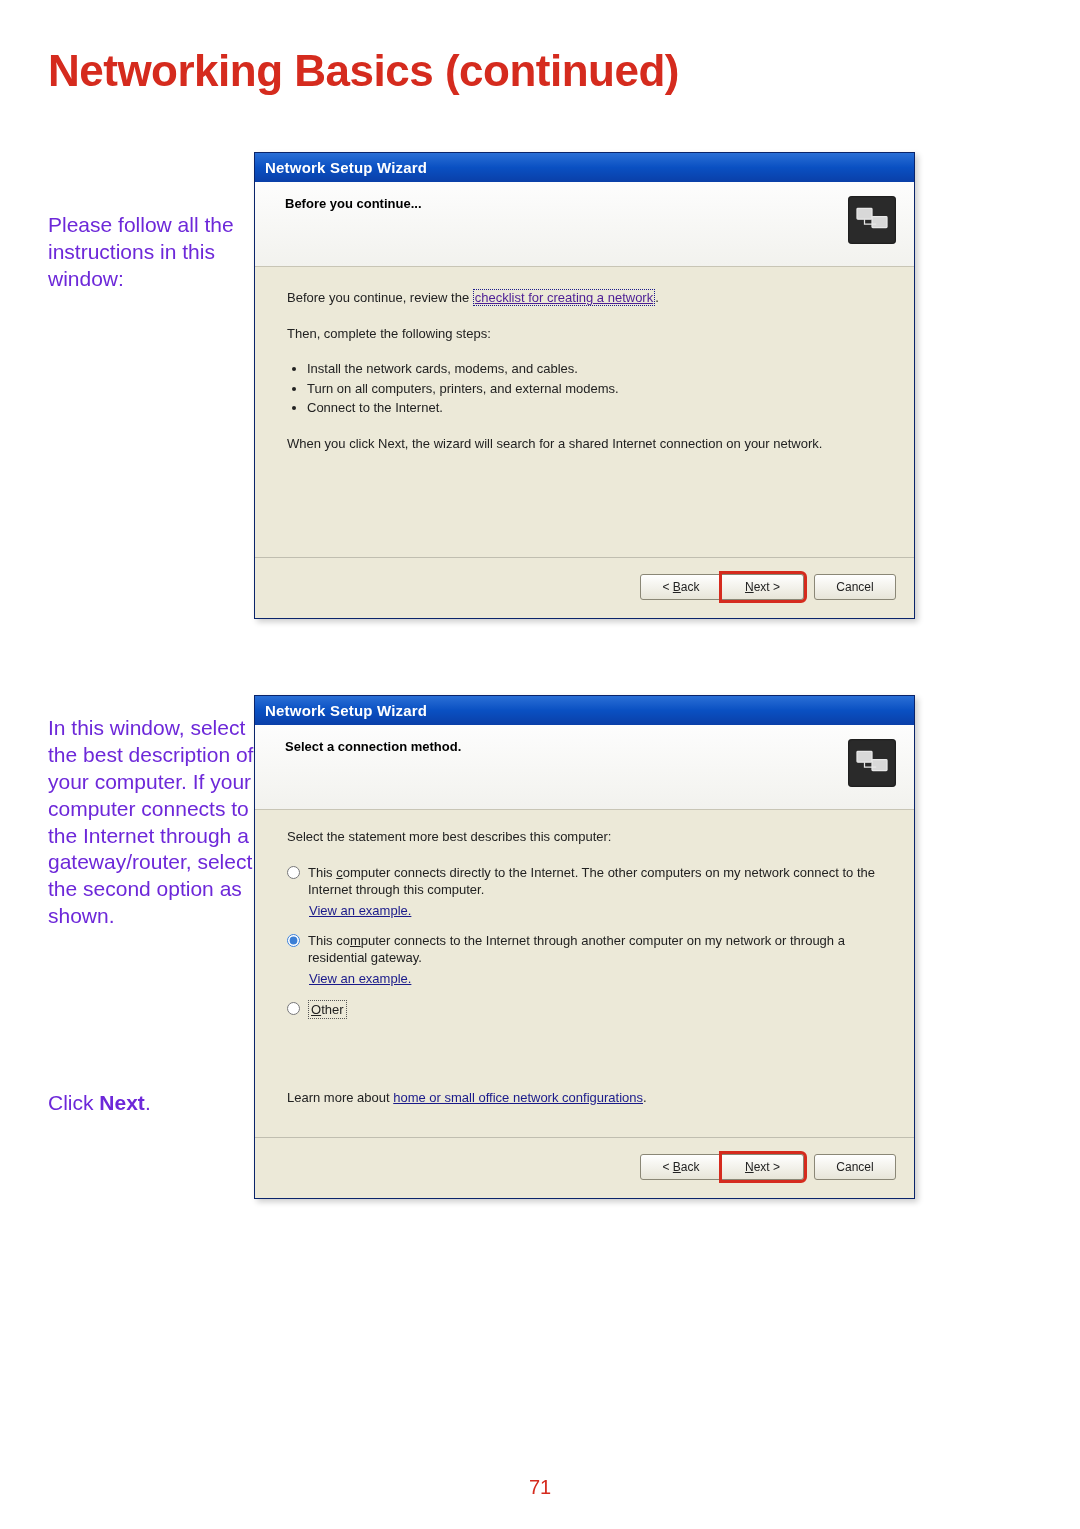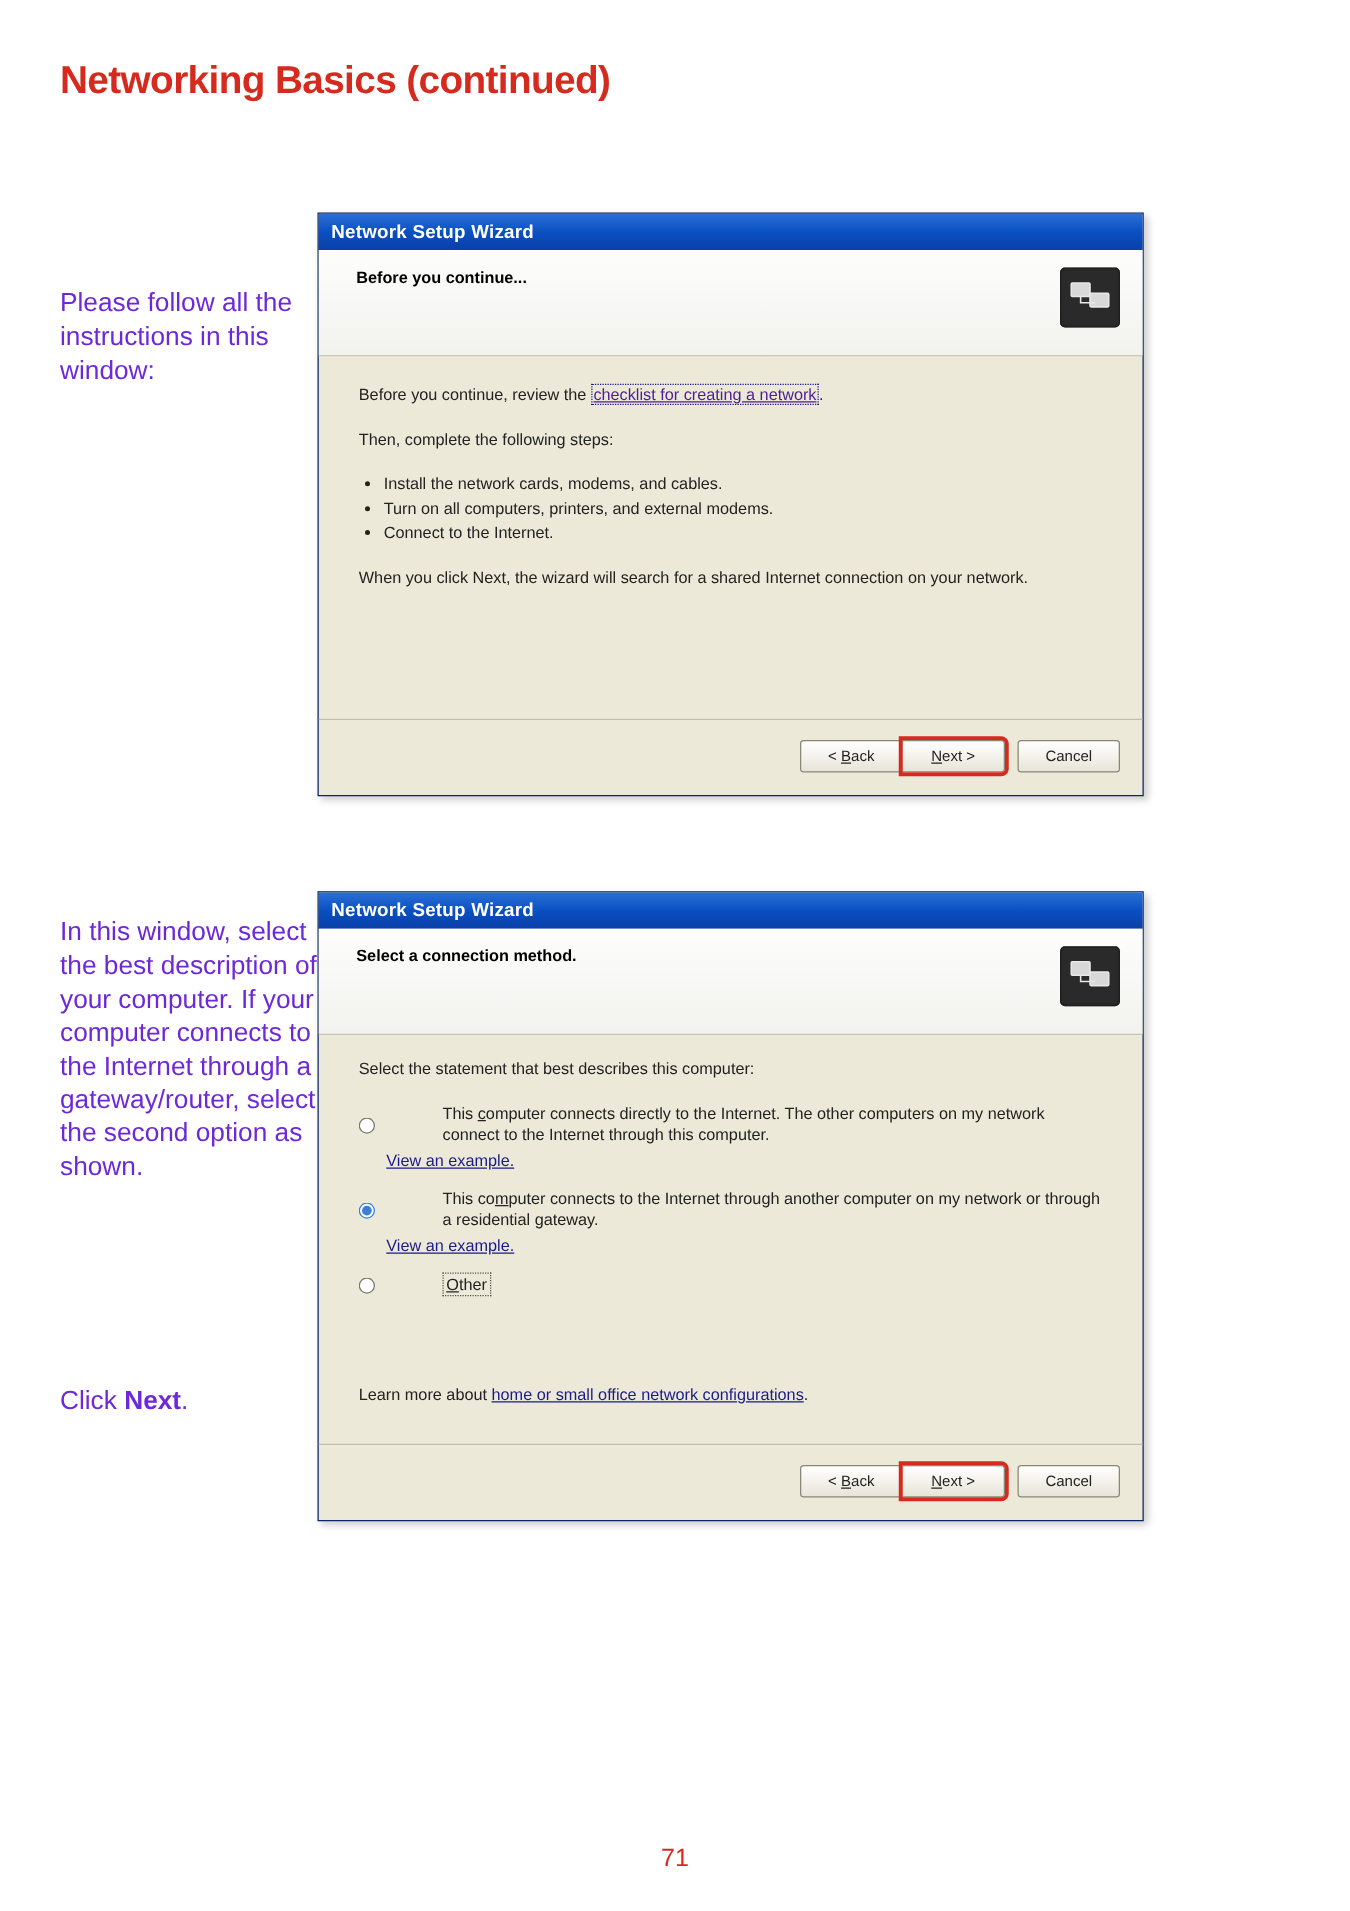--- a/index.html
+++ b/index.html
@@ -6,24 +6,24 @@
   body {
     width: 1080px;
     height: 1529px;
     background: #ffffff;
     font-family: Arial, Helvetica, sans-serif;
     padding: 46px 48px 0 48px;
     position: relative;
   }
   .page-title {
     color: #d52b1e;
-    font-size: 31px;
+    font-size: 44px;
     font-weight: bold;
     letter-spacing: -0.5px;
-    margin-bottom: 88px;
+    margin-bottom: 56px;
   }
   .row {
     display: flex;
     align-items: flex-start;
     margin-bottom: 76px;
   }
   .side-text {
     width: 206px;
     flex-shrink: 0;
     font-size: 21px;
@@ -90,21 +90,21 @@
   .dotted-link {
     color: #4c1d95;
     border: 1px dotted #1a1a8a;
     padding: 0 1px;
     text-decoration: underline;
   }
   .plain-link {
     color: #1a1a8a;
     text-decoration: underline;
   }
-  .radio-row { display: flex; align-items: center; margin-bottom: 4px; gap: 46px; }
+  .radio-row { display: flex; align-items: flex-start; margin-bottom: 4px; }
   .radio-row input[type=radio] { margin-top: 2px; margin-right: 8px; flex-shrink:0; accent-color:#3b7fd6; }
   .radio-label { line-height: 1.35; }
   .radio-block { margin-bottom: 14px; }
   .radio-sublink { padding-left: 22px; display:block; margin-top:2px;}
   .other-label {
     border: 1px dotted #555;
     padding: 0 2px;
   }
   .learn-more { margin-top: 70px; }
   .divider {
@@ -210,21 +210,21 @@
         <svg viewBox="0 0 48 48">
             <g fill="none" stroke="#e8e8e8" stroke-width="1.5">
           <rect x="6" y="10" width="18" height="13" rx="1" fill="#d8d8d8"></rect>
           <rect x="24" y="20" width="18" height="13" rx="1" fill="#d8d8d8"></rect>
           <path d="M15 23 v6 h14" stroke="#e8e8e8"></path>
         </g>
           </svg>
       </div>
     </div>
     <div class="body body2">
-      <p>Select the statement that best describes this computer:</p>
+      <p>Select the statement more best describes this computer:</p>
 
       <div class="radio-block">
         <div class="radio-row">
           <input type="radio" name="conn" style="">
           <span class="radio-label">This <span class="underline">c</span>omputer connects directly to the Internet. The other computers on my network connect to the Internet through this computer.</span>
         </div>
         <a class="plain-link radio-sublink">View an example.</a>
       </div>
 
       <div class="radio-block">

